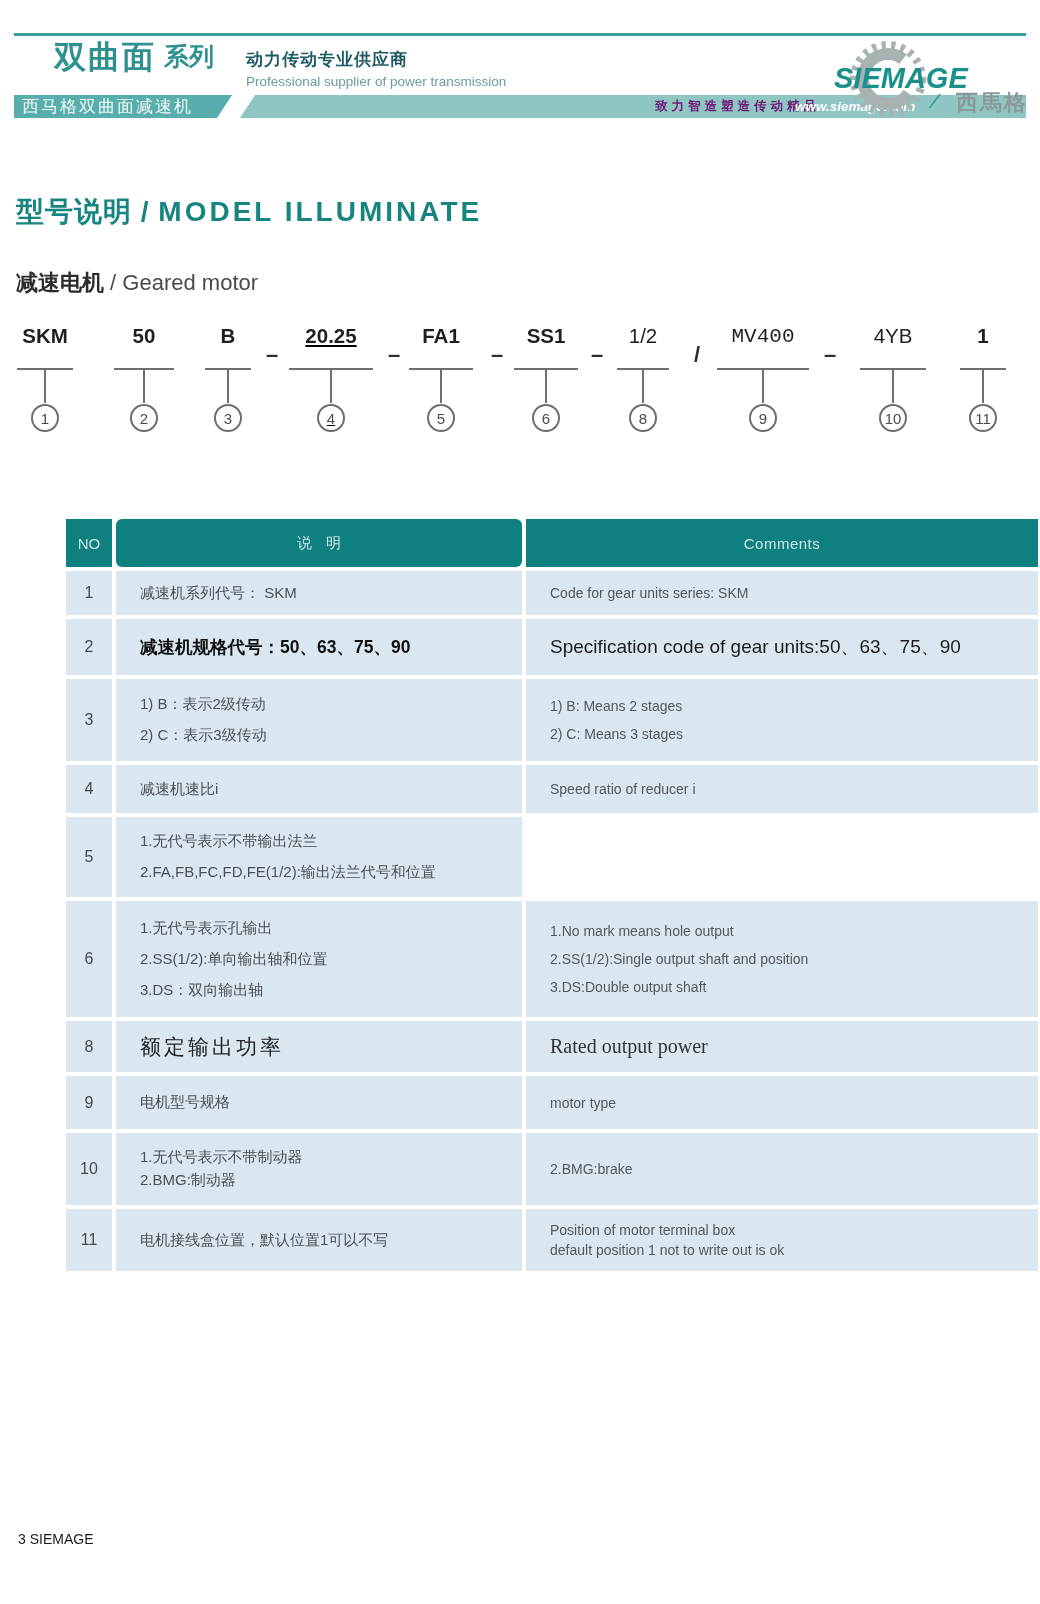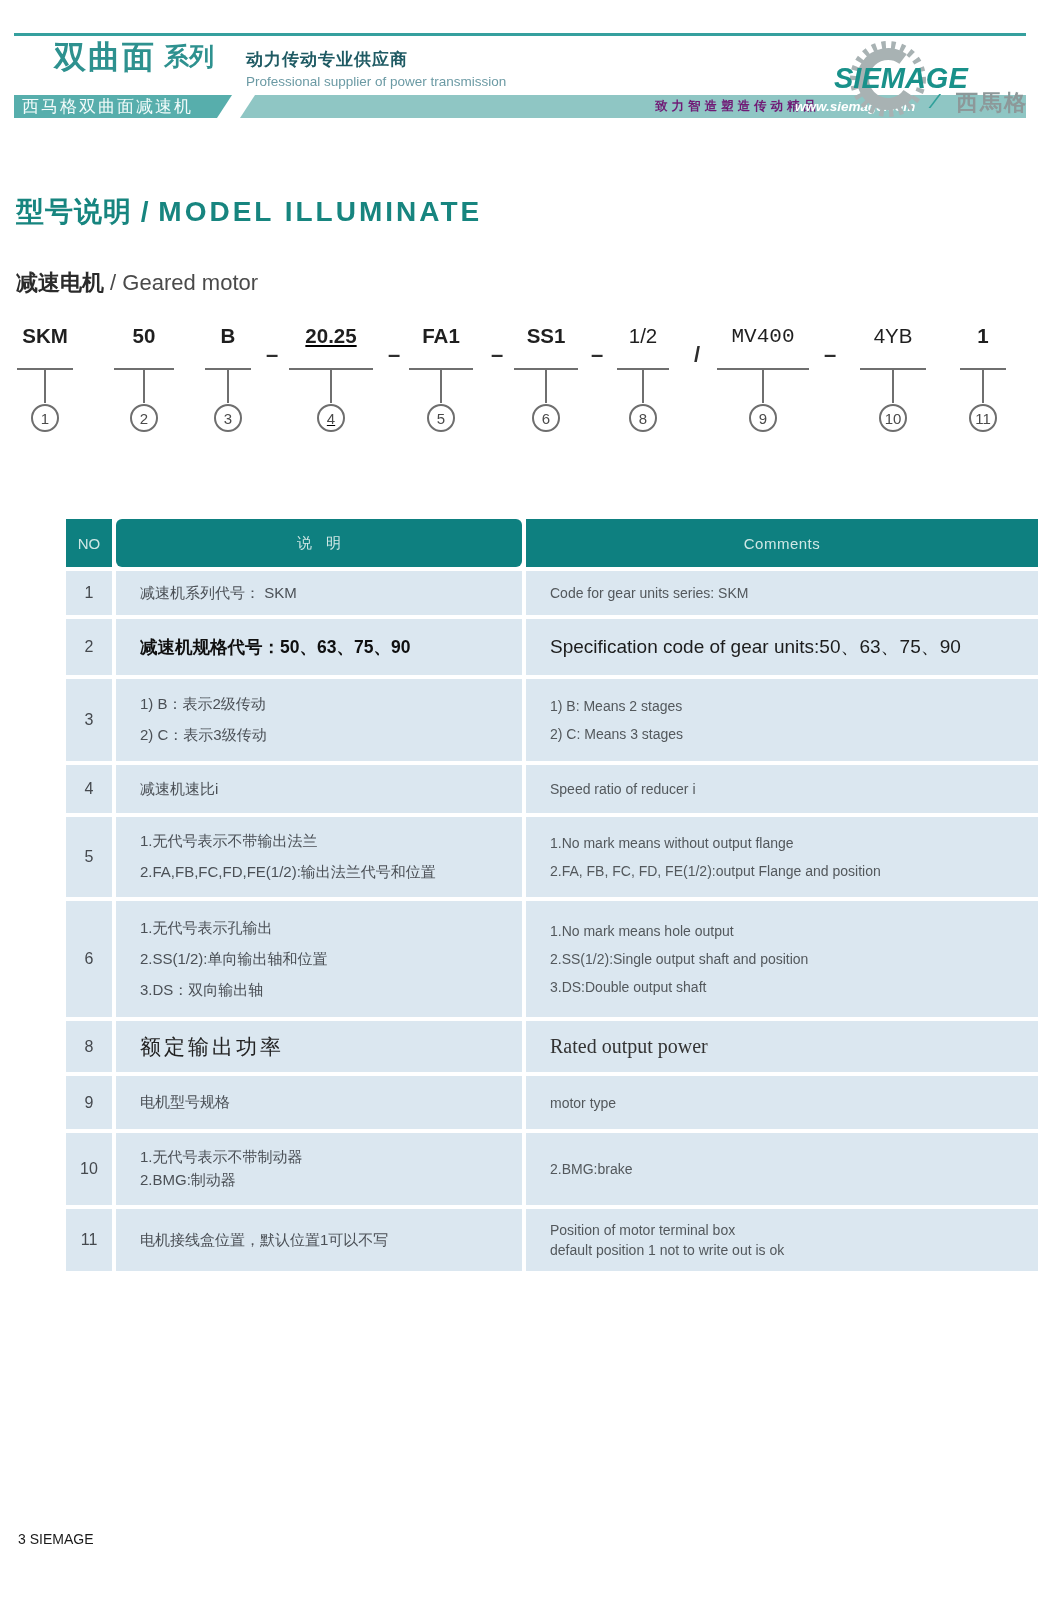--- a/index.html
+++ b/index.html
@@ -218,24 +218,20 @@
         <div class="cell tx-cell ">
           <div class="com-line">Speed ratio of reducer i</div>
         </div>
       </div>
       <div class="trow" style="height: 80px;">
         <div class="cell no-cell">5</div>
         <div class="cell tx-cell gap-wide">
           <div class="desc-line">1.无代号表示不带输出法兰</div>
           <div class="desc-line">2.FA,FB,FC,FD,FE(1/2):输出法兰代号和位置</div>
         </div>
-        <div class="cell tx-cell gap-wide">
-          <div class="com-line">1.No mark means without output flange</div>
-          <div class="com-line">2.FA, FB, FC, FD, FE(1/2):output Flange and position</div>
-        </div>
       </div>
       <div class="trow" style="height: 116px;">
         <div class="cell no-cell">6</div>
         <div class="cell tx-cell gap-wide">
           <div class="desc-line">1.无代号表示孔输出</div>
           <div class="desc-line">2.SS(1/2):单向输出轴和位置</div>
           <div class="desc-line">3.DS：双向输出轴</div>
         </div>
         <div class="cell tx-cell gap-wide">
           <div class="com-line">1.No mark means hole output</div>

